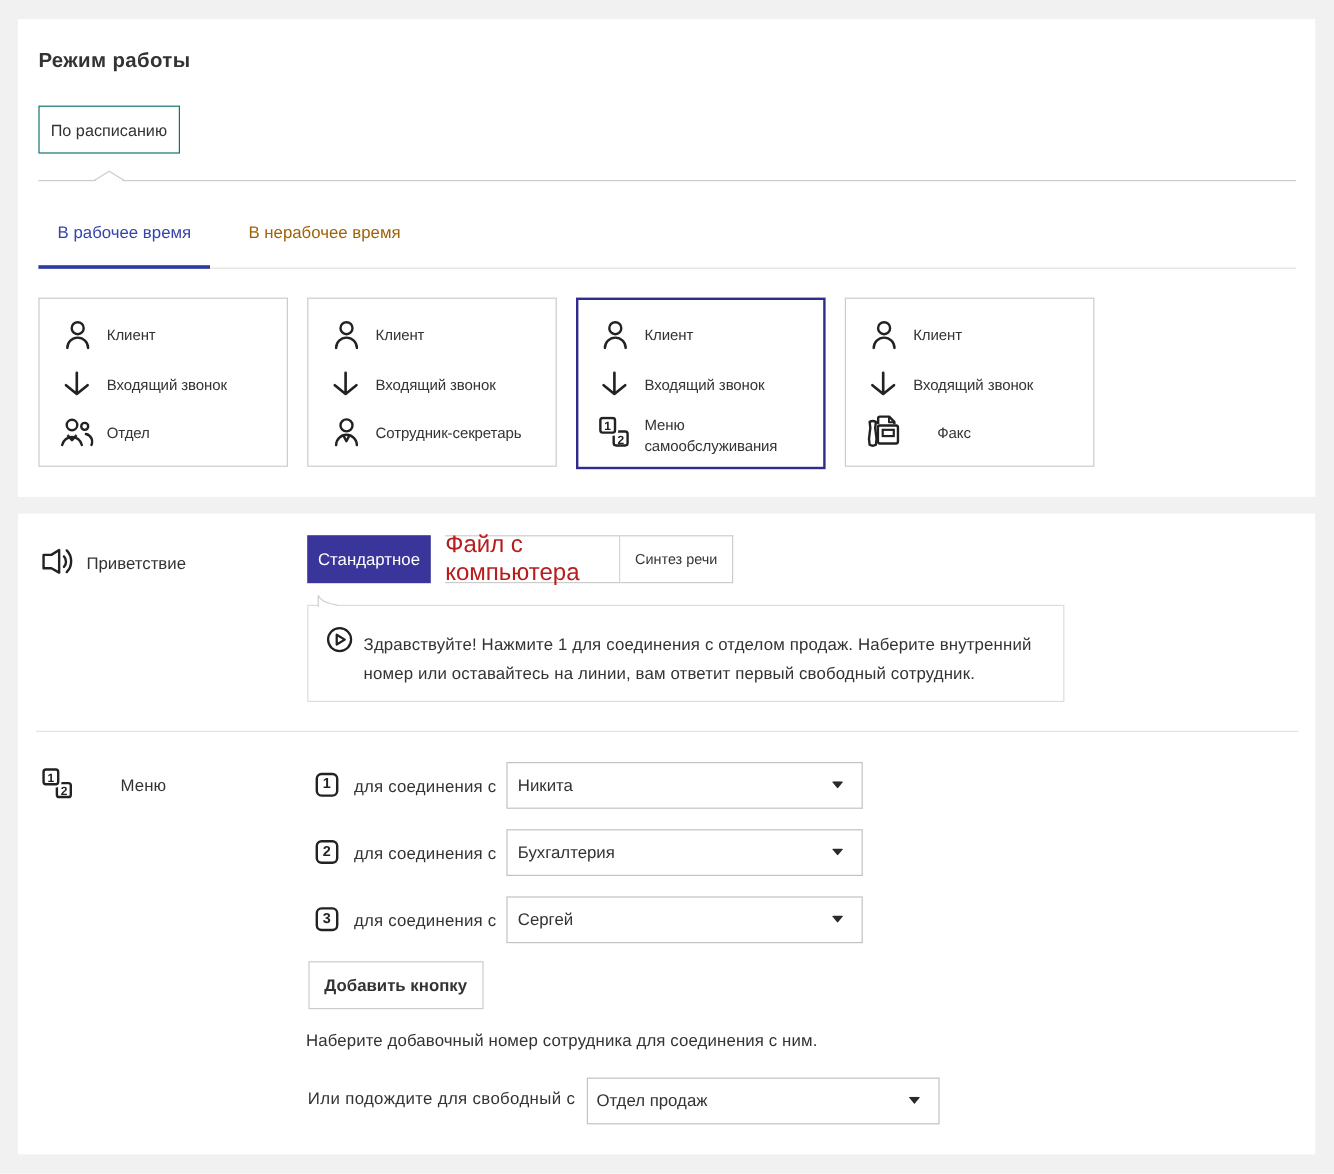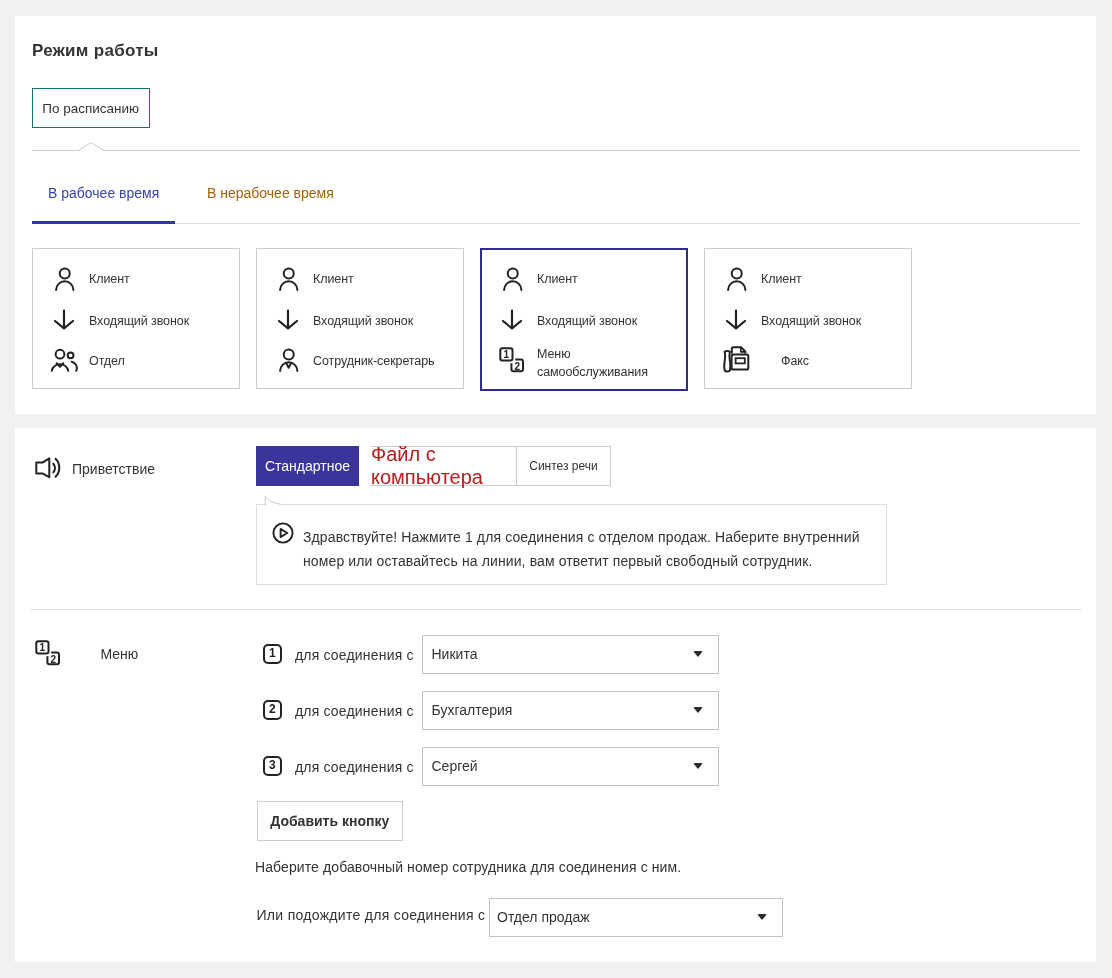--- a/index.html
+++ b/index.html
@@ -168,17 +168,17 @@
 <div class="txt" style="left:295px;top:758.5px;letter-spacing:0.18px;">для соединения с</div>
 <div class="selbox" style="left:421.5px;top:746.5px;">
     <span class="val">Сергей</span>
     <span class="car"></span>
   </div>
 
 <div class="abs" style="left:256.5px;top:801px;width:144.5px;height:38px;border:1px solid #ccc;background:#fff;display:flex;align-items:center;justify-content:center;font-size:14px;font-weight:700;color:#333;">Добавить кнопку</div>
 
 <div class="txt" style="left:255px;top:859px;letter-spacing:0.1px;">Наберите добавочный номер сотрудника для соединения с ним.</div>
 
-<div class="txt" style="left:256.5px;top:906.5px;letter-spacing:0.3px;">Или подождите для соединения с</div>
+<div class="txt" style="left:256.5px;top:906.5px;letter-spacing:0.3px;">Или подождите для свободный с</div>
 <div class="selbox" style="left:489px;top:897.5px;width:292px;">
     <span class="val" style="left:7px;">Отдел продаж</span>
     <span class="car"></span>
   </div>
 
 </body></html>

